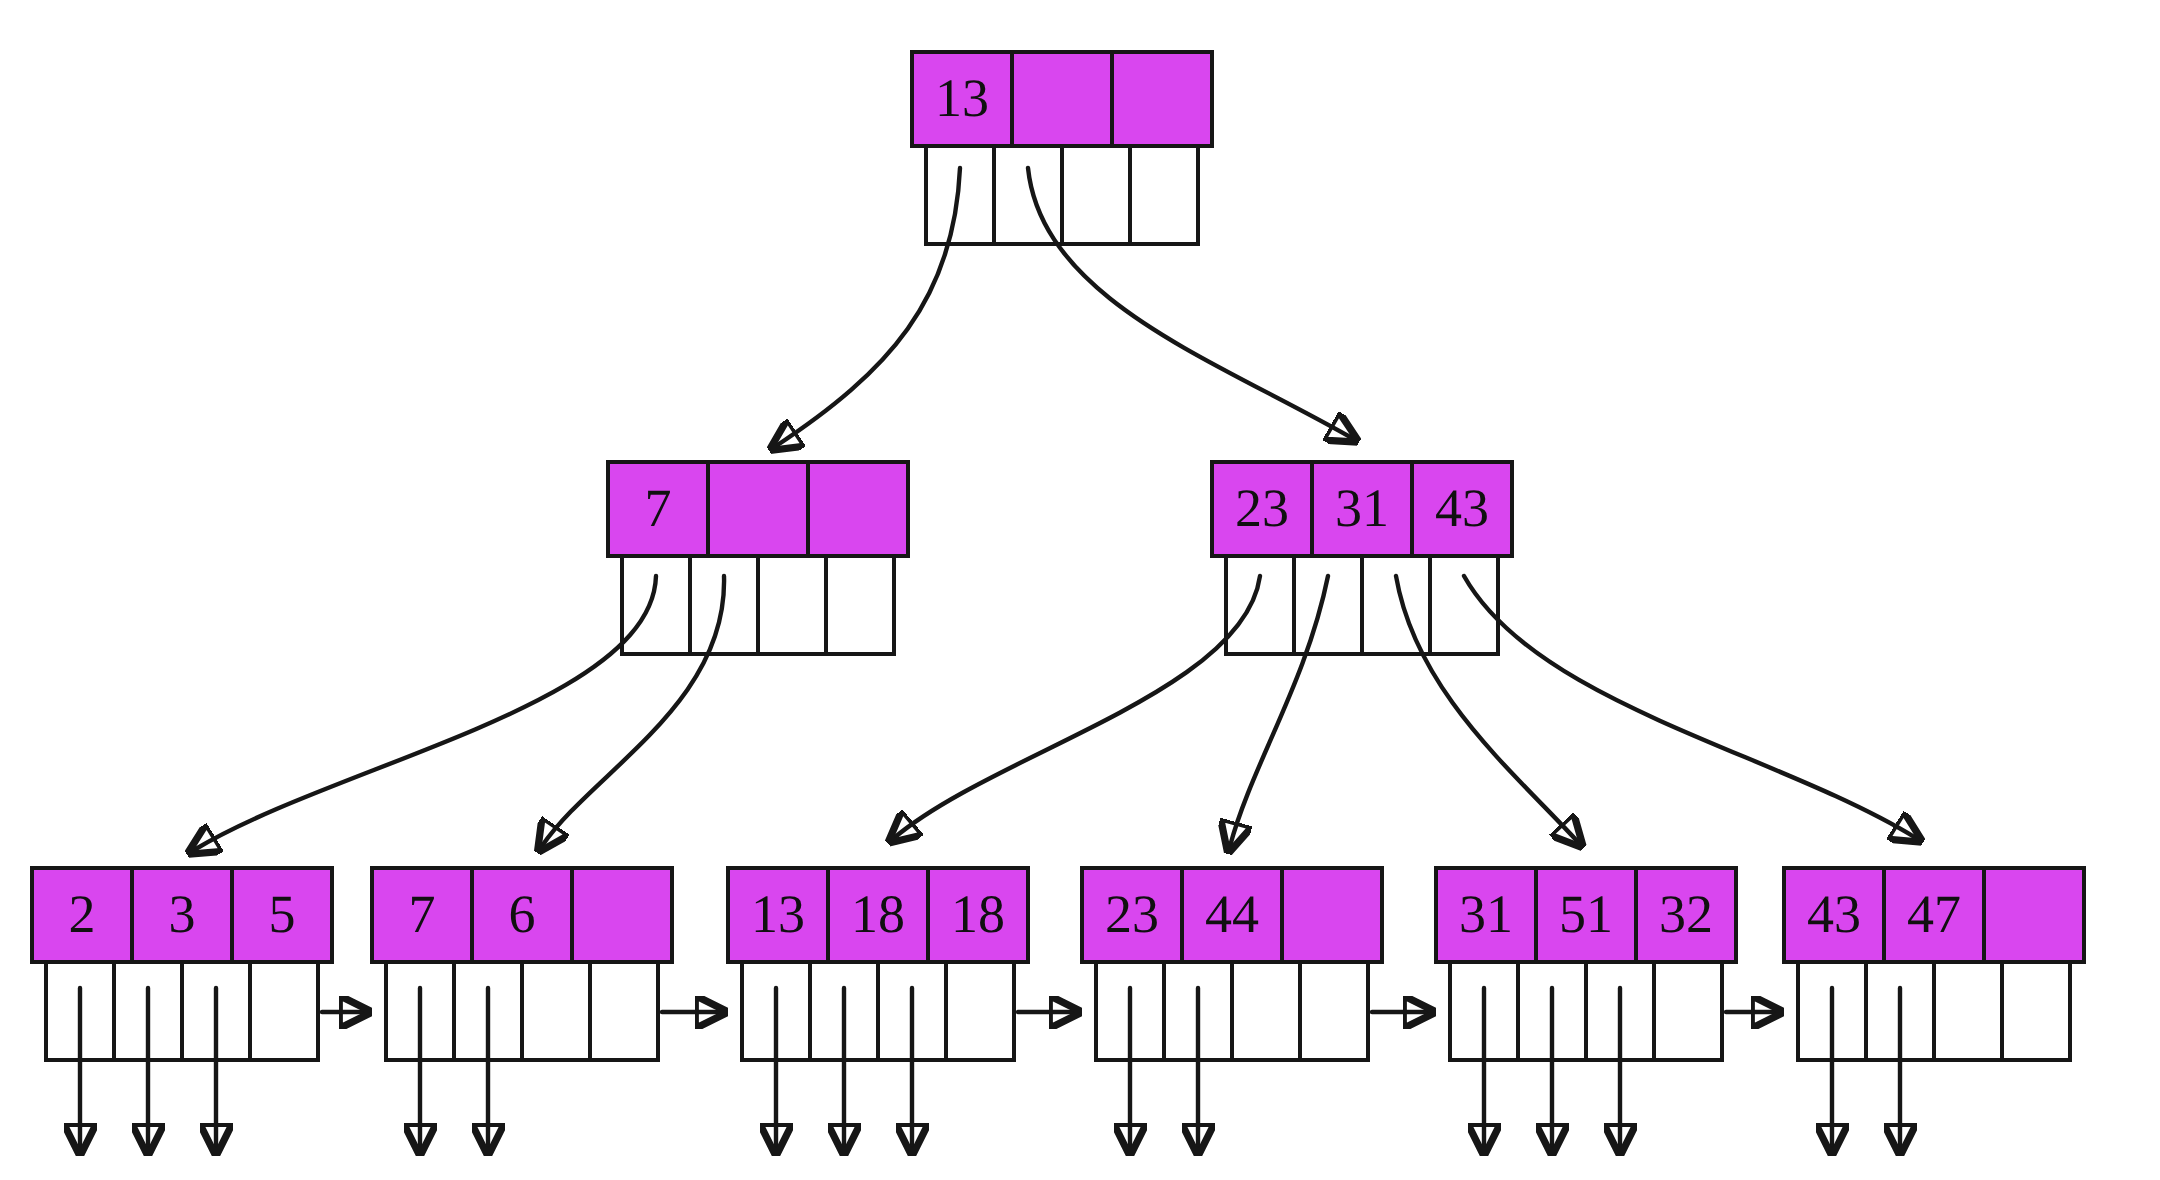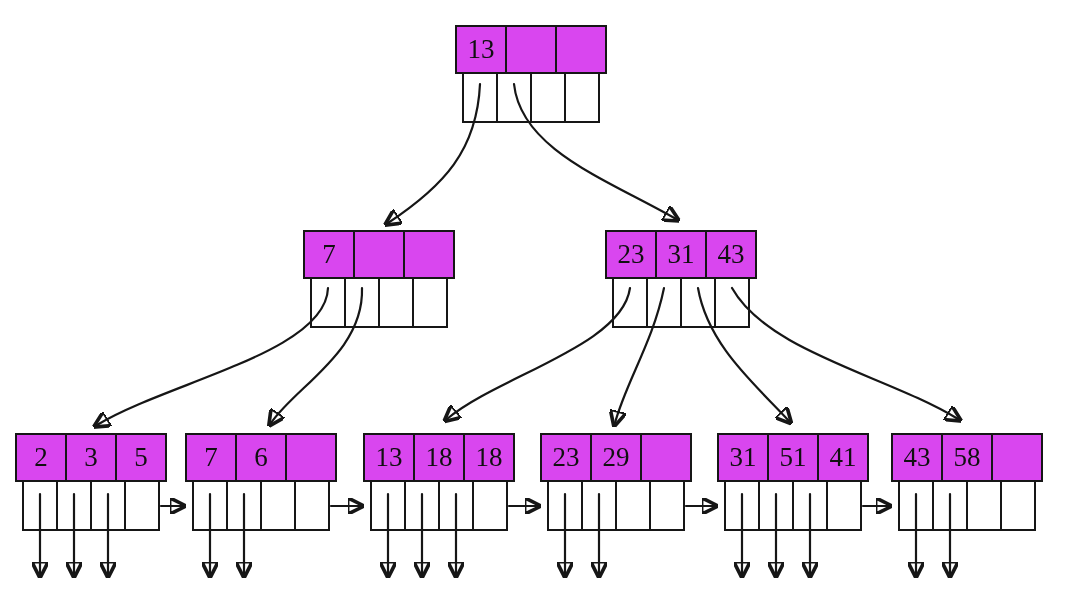--- a/index.html
+++ b/index.html
@@ -114,49 +114,49 @@
       <div class="pc"></div>
       <div class="pc"></div>
       <div class="pc"></div>
       <div class="pc"></div>
     </div>
   </div>
 
   <div class="node" style="left:540px;top:433px">
     <div class="krow">
       <div class="kc">23</div>
-      <div class="kc">29</div>
+      <div class="kc">44</div>
       <div class="kc"></div>
     </div>
     <div class="prow">
       <div class="pc"></div>
       <div class="pc"></div>
       <div class="pc"></div>
       <div class="pc"></div>
     </div>
   </div>
 
   <div class="node" style="left:717px;top:433px">
     <div class="krow">
       <div class="kc">31</div>
       <div class="kc">51</div>
-      <div class="kc">41</div>
+      <div class="kc">32</div>
     </div>
     <div class="prow">
       <div class="pc"></div>
       <div class="pc"></div>
       <div class="pc"></div>
       <div class="pc"></div>
     </div>
   </div>
 
   <div class="node" style="left:891px;top:433px">
     <div class="krow">
       <div class="kc">43</div>
-      <div class="kc">58</div>
+      <div class="kc">47</div>
       <div class="kc"></div>
     </div>
     <div class="prow">
       <div class="pc"></div>
       <div class="pc"></div>
       <div class="pc"></div>
       <div class="pc"></div>
     </div>
   </div>
 

